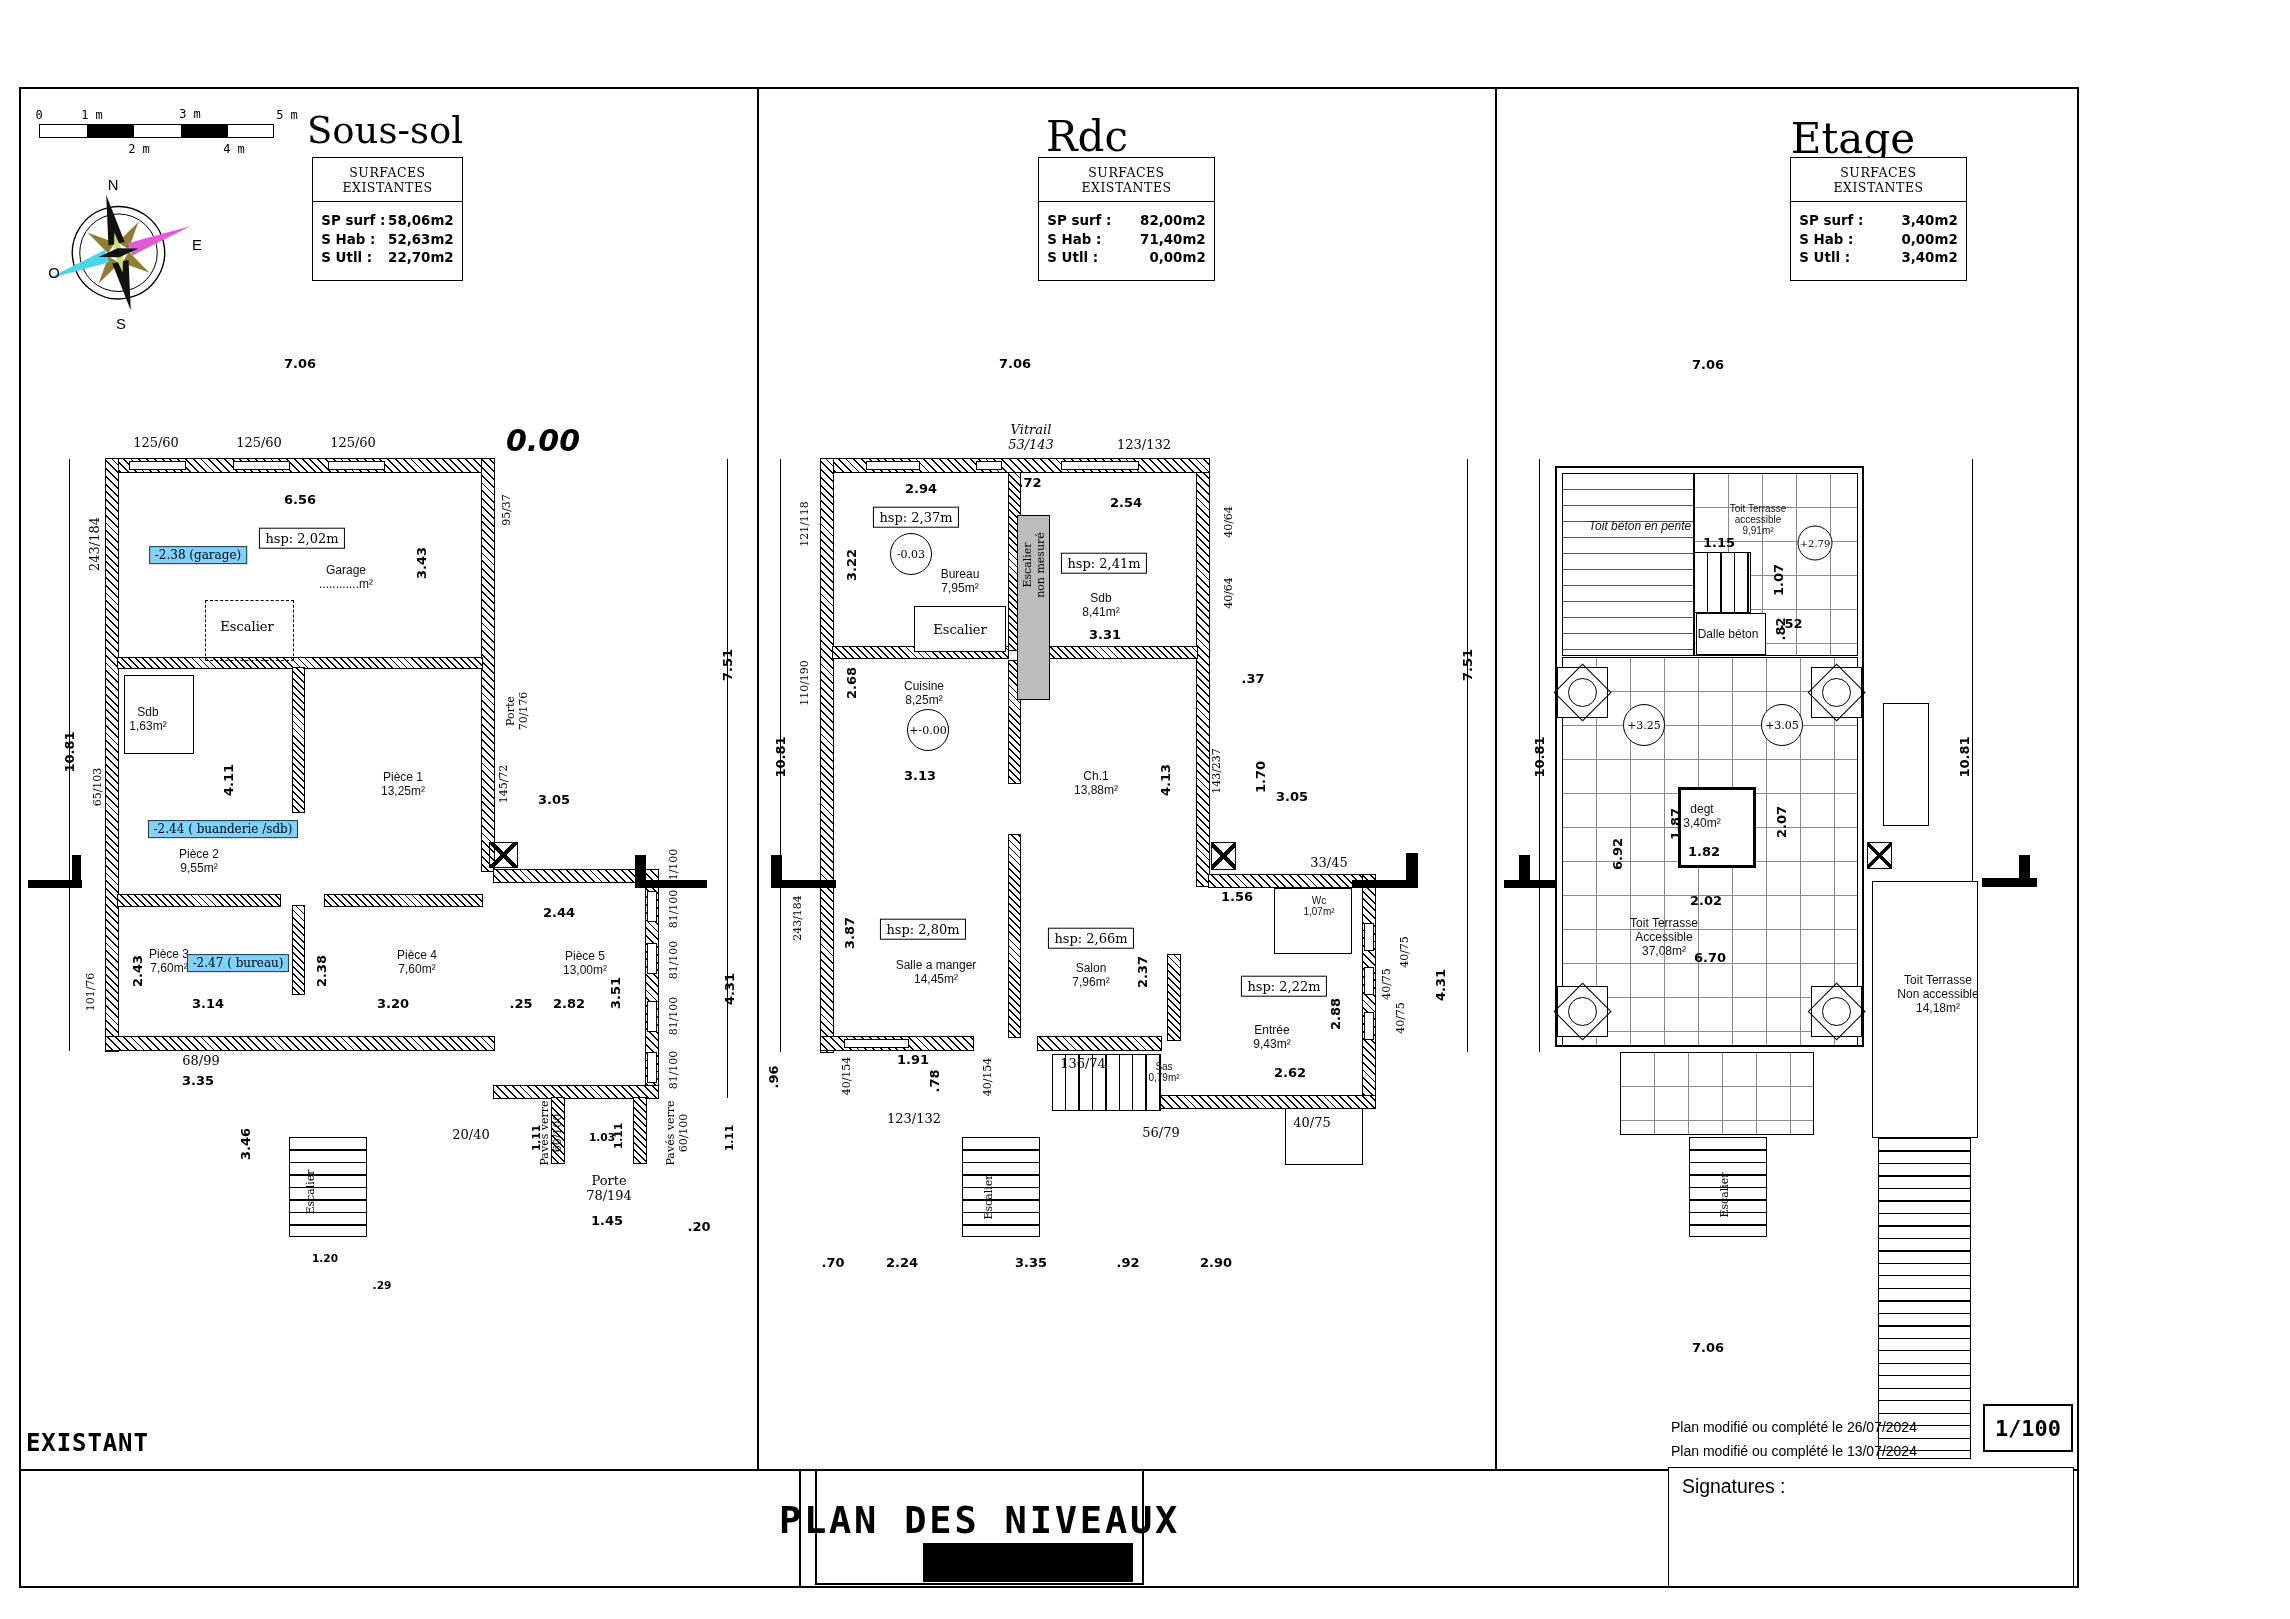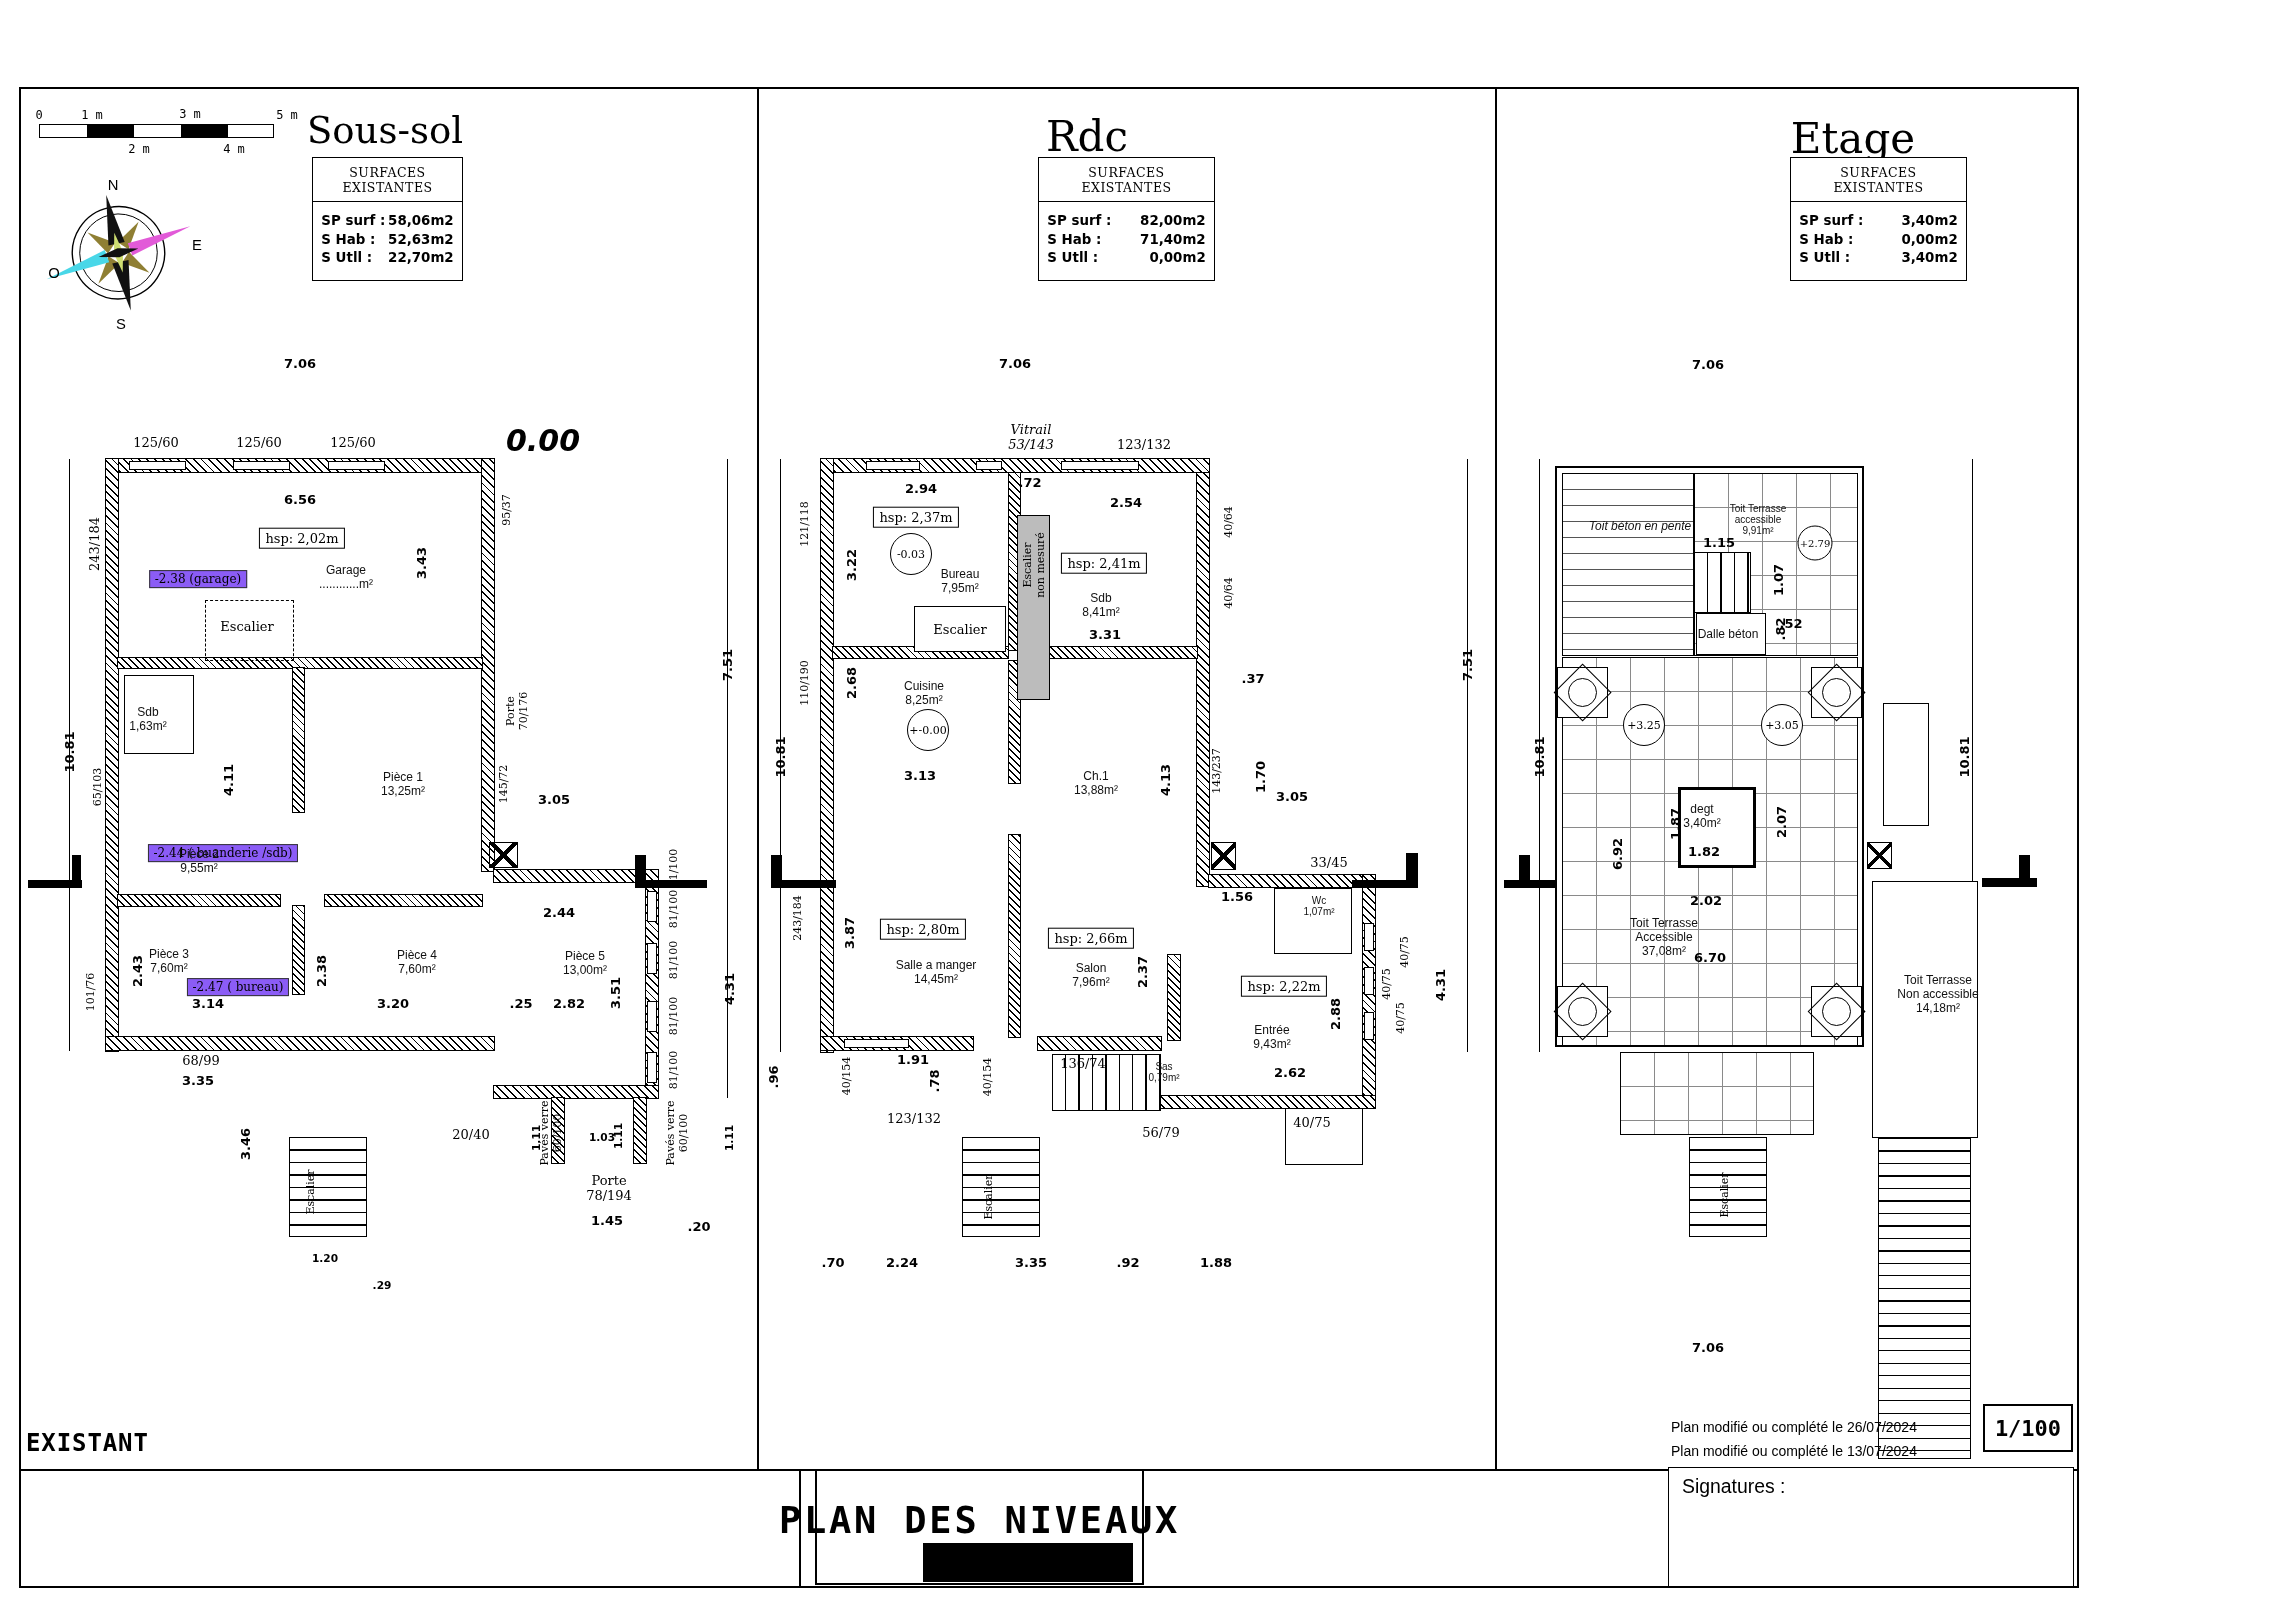--- a/index.html
+++ b/index.html
@@ -33,21 +33,21 @@
   .pillar::after{content:"";position:absolute;inset:20%;border:1.8px solid #000;border-radius:50%;}
   
   .lbl{position:absolute;transform:translate(-50%,-50%);white-space:pre-line;text-align:center;line-height:1.25;color:#000;}
   .dim{font:bold 13px "DejaVu Sans",sans-serif;}
   .dims{font:bold 10.6px "DejaVu Sans",sans-serif;}
   .ser{font:13px "DejaVu Serif",serif;}
   .sers{font:11px "DejaVu Serif",serif;}
   .rm{font:12px "Liberation Sans",sans-serif;color:#111;}
   .rms{font:10px "Liberation Sans",sans-serif;color:#111;}
   .bx{font:13px "DejaVu Serif",serif;border:1.8px solid #000;background:#fff;padding:1.8px 5.5px;}
-  .bxt{font:12px "DejaVu Serif",serif;border:0.9px solid #333;background:#8b5cf6;padding:0.9px 4.6px;margin-top:24px;}
+  .bxt{font:12px "DejaVu Serif",serif;border:0.9px solid #333;background:#7dd3fc;padding:0.9px 4.6px;}
   .circ{font:11px "DejaVu Serif",serif;border:1.4px solid #000;border-radius:50%;width:42px;height:42px;
         display:flex;align-items:center;justify-content:center;background:#fff;box-sizing:border-box;}
   .circs{font:10px "DejaVu Serif",serif;border:1.4px solid #000;border-radius:50%;width:35px;height:35px;
         display:flex;align-items:center;justify-content:center;background:#fff;box-sizing:border-box;}
   .big{font:italic bold 30px "DejaVu Sans",sans-serif;}
   .tick{font:12px "DejaVu Sans Mono",monospace;}
   .cmp{font:14.8px "Liberation Sans",sans-serif;}
   
   .ptitle{position:absolute;transform:translate(-50%,-50%);font-family:"DejaVu Serif",serif;color:#000;}
   .surf{position:absolute;border:1.8px solid #000;background:#fff;box-sizing:border-box;}
@@ -404,21 +404,21 @@
     <span class="lbl ser" style="left: 1312px; top: 1122px;">40/75</span>
     <span class="lbl sers" style="left: 1386px; top: 984px; transform: translate(-50%, -50%) rotate(-90deg);">40/75</span>
     <span class="lbl sers" style="left: 1404px; top: 952px; transform: translate(-50%, -50%) rotate(-90deg);">40/75</span>
     <span class="lbl sers" style="left: 1400px; top: 1018px; transform: translate(-50%, -50%) rotate(-90deg);">40/75</span>
     <span class="lbl dim" style="left: 1440px; top: 985px; transform: translate(-50%, -50%) rotate(-90deg);">4.31</span>
     <span class="lbl sers" style="left: 988px; top: 1197px; transform: translate(-50%, -50%) rotate(-90deg);">Escalier</span>
     <span class="lbl dim" style="left: 833px; top: 1262px;">.70</span>
     <span class="lbl dim" style="left: 902px; top: 1262px;">2.24</span>
     <span class="lbl dim" style="left: 1031px; top: 1262px;">3.35</span>
     <span class="lbl dim" style="left: 1128px; top: 1262px;">.92</span>
-    <span class="lbl dim" style="left: 1216px; top: 1262px;">1.88</span>
+    <span class="lbl dim" style="left: 1216px; top: 1262px;">2.90</span>
   </div>
 <div class="abs" style="inset:0">
     <span class="lbl dim" style="left: 1708px; top: 364px;">7.06</span>
     <span class="lbl rm" style="left: 1640px; top: 526px; font-style: italic;">Toit béton en pente</span>
     <span class="lbl rms" style="left: 1758px; top: 519px;">Toit Terrasse
 accessible
 9,91m²</span>
     <span class="lbl dim" style="left: 1719px; top: 542px;">1.15</span>
     <span class="lbl circs" style="left: 1815px; top: 543px;">+2.79</span>
     <span class="lbl dim" style="left: 1759px; top: 623px; margin-left: 32px;">.52</span>

